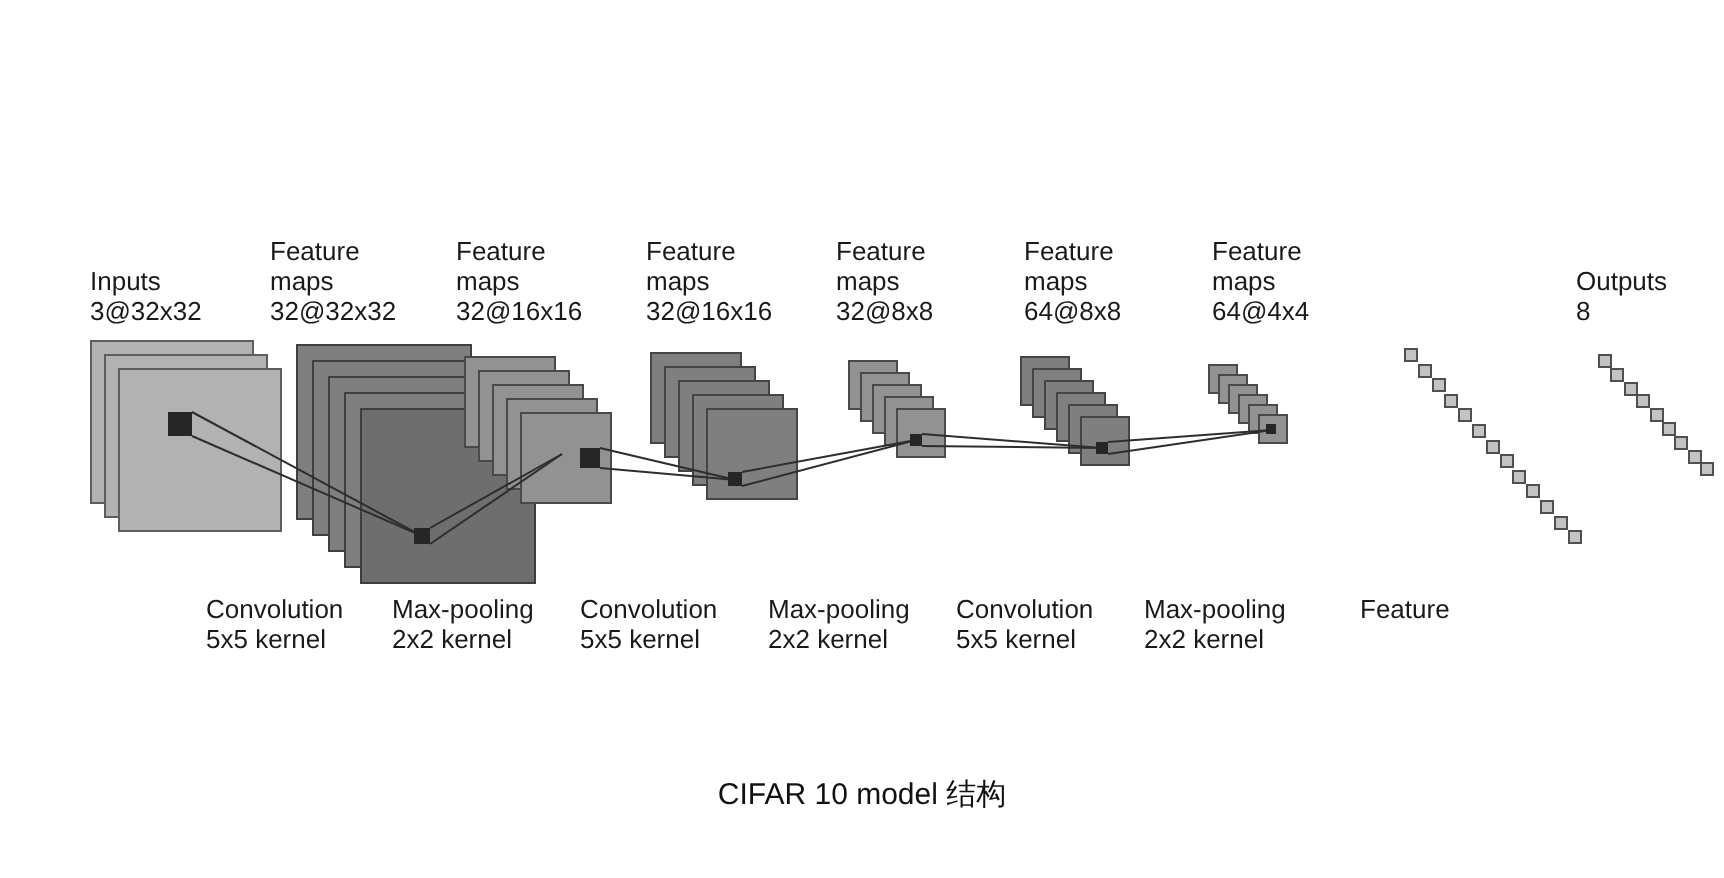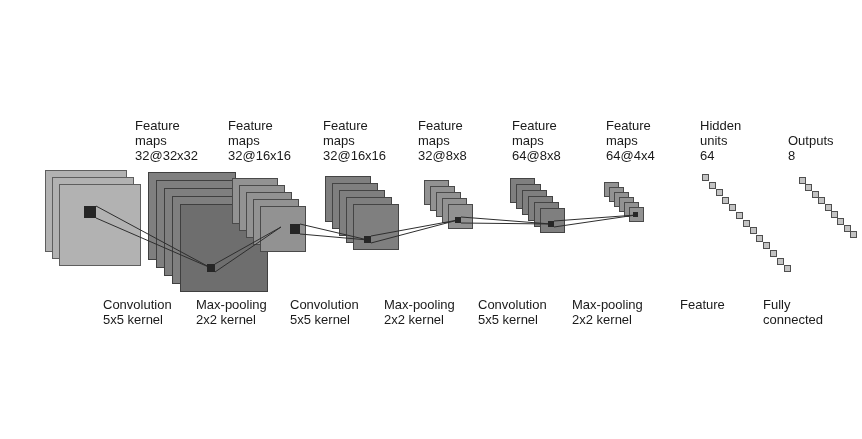--- a/index.html
+++ b/index.html
@@ -44,75 +44,73 @@
     left: 0; top: 0;
     z-index: 50;
     pointer-events: none;
   }
 </style>
 </head>
 <body>
 
 <div id="canvas">
 
+  <span class="lbl" style="left:45px;top:133px">Inputs
+3@32x32</span>
   <span class="lbl" style="left:135px;top:118px">Feature
 maps
 32@32x32</span>
   <span class="lbl" style="left:228px;top:118px">Feature
 maps
 32@16x16</span>
   <span class="lbl" style="left:323px;top:118px">Feature
 maps
 32@16x16</span>
   <span class="lbl" style="left:418px;top:118px">Feature
 maps
 32@8x8</span>
   <span class="lbl" style="left:512px;top:118px">Feature
 maps
 64@8x8</span>
   <span class="lbl" style="left:606px;top:118px">Feature
 maps
 64@4x4</span>
-  <span class="lbl" style="left:700px;top:118px">Hidden
-units
-64</span>
   <span class="lbl" style="left:788px;top:133px">Outputs
 8</span>
 
   <span class="lbl" style="left:103px;top:297px">Convolution
 5x5 kernel</span>
   <span class="lbl" style="left:196px;top:297px">Max-pooling
 2x2 kernel</span>
   <span class="lbl" style="left:290px;top:297px">Convolution
 5x5 kernel</span>
   <span class="lbl" style="left:384px;top:297px">Max-pooling
 2x2 kernel</span>
   <span class="lbl" style="left:478px;top:297px">Convolution
 5x5 kernel</span>
   <span class="lbl" style="left:572px;top:297px">Max-pooling
 2x2 kernel</span>
   <span class="lbl" style="left:680px;top:297px">Feature</span>
-  <span class="lbl" style="left:763px;top:297px">Fully
-connected</span>
 
   <svg id="wires" width="862" height="439">
       <line x1="96" y1="206" x2="211" y2="268" stroke="#2e2e2e" stroke-width="1"></line>
       <line x1="96" y1="218" x2="211" y2="268" stroke="#2e2e2e" stroke-width="1"></line>
       <line x1="215" y1="264" x2="281" y2="227" stroke="#2e2e2e" stroke-width="1"></line>
       <line x1="215" y1="272" x2="281" y2="227" stroke="#2e2e2e" stroke-width="1"></line>
       <line x1="300" y1="224" x2="368" y2="240" stroke="#2e2e2e" stroke-width="1"></line>
       <line x1="300" y1="234" x2="368" y2="240" stroke="#2e2e2e" stroke-width="1"></line>
       <line x1="371" y1="236" x2="458" y2="220" stroke="#2e2e2e" stroke-width="1"></line>
       <line x1="371" y1="243" x2="458" y2="220" stroke="#2e2e2e" stroke-width="1"></line>
       <line x1="461" y1="217" x2="551" y2="224" stroke="#2e2e2e" stroke-width="1"></line>
       <line x1="461" y1="223" x2="551" y2="224" stroke="#2e2e2e" stroke-width="1"></line>
       <line x1="554" y1="221" x2="636" y2="215" stroke="#2e2e2e" stroke-width="1"></line>
       <line x1="554" y1="227" x2="636" y2="215" stroke="#2e2e2e" stroke-width="1"></line>
     </svg>
 
+  <div class="caption">CIFAR 10 model 结构</div>
 
 <div class="map-square" style="left: 45px; top: 170px; width: 82px; height: 82px; background: rgb(178, 178, 178); border-color: rgb(94, 94, 94); z-index: 10;"></div>
     <div class="map-square" style="left: 52px; top: 177px; width: 82px; height: 82px; background: rgb(178, 178, 178); border-color: rgb(94, 94, 94); z-index: 10;"></div>
     <div class="map-square" style="left: 59px; top: 184px; width: 82px; height: 82px; background: rgb(178, 178, 178); border-color: rgb(94, 94, 94); z-index: 10;"></div>
     <div class="map-square" style="left: 148px; top: 172px; width: 88px; height: 88px; background: rgb(127, 127, 127); border-color: rgb(63, 63, 63); z-index: 11;"></div>
     <div class="map-square" style="left: 156px; top: 180px; width: 88px; height: 88px; background: rgb(127, 127, 127); border-color: rgb(63, 63, 63); z-index: 11;"></div>
     <div class="map-square" style="left: 164px; top: 188px; width: 88px; height: 88px; background: rgb(127, 127, 127); border-color: rgb(63, 63, 63); z-index: 11;"></div>
     <div class="map-square" style="left: 172px; top: 196px; width: 88px; height: 88px; background: rgb(127, 127, 127); border-color: rgb(63, 63, 63); z-index: 11;"></div>
     <div class="map-square" style="left: 180px; top: 204px; width: 88px; height: 88px; background: rgb(110, 110, 110); border-color: rgb(63, 63, 63); z-index: 11;"></div>
     <div class="map-square" style="left: 232px; top: 178px; width: 46px; height: 46px; background: rgb(146, 146, 146); border-color: rgb(74, 74, 74); z-index: 12;"></div>

